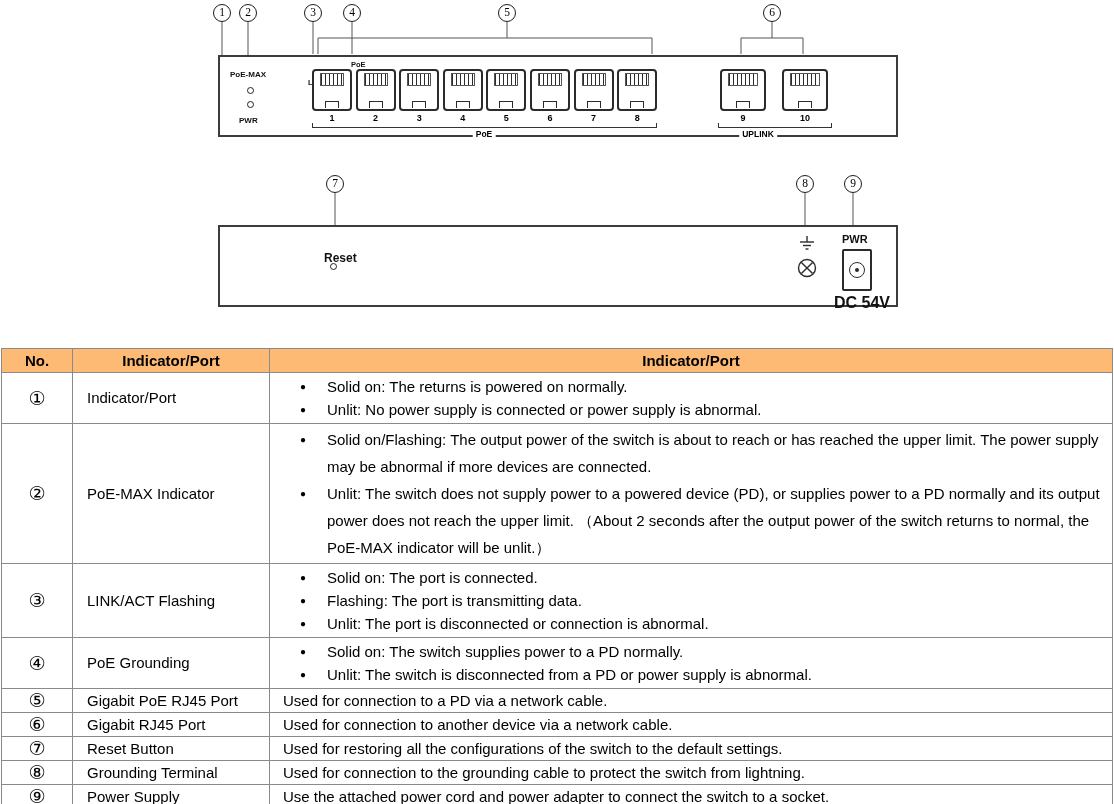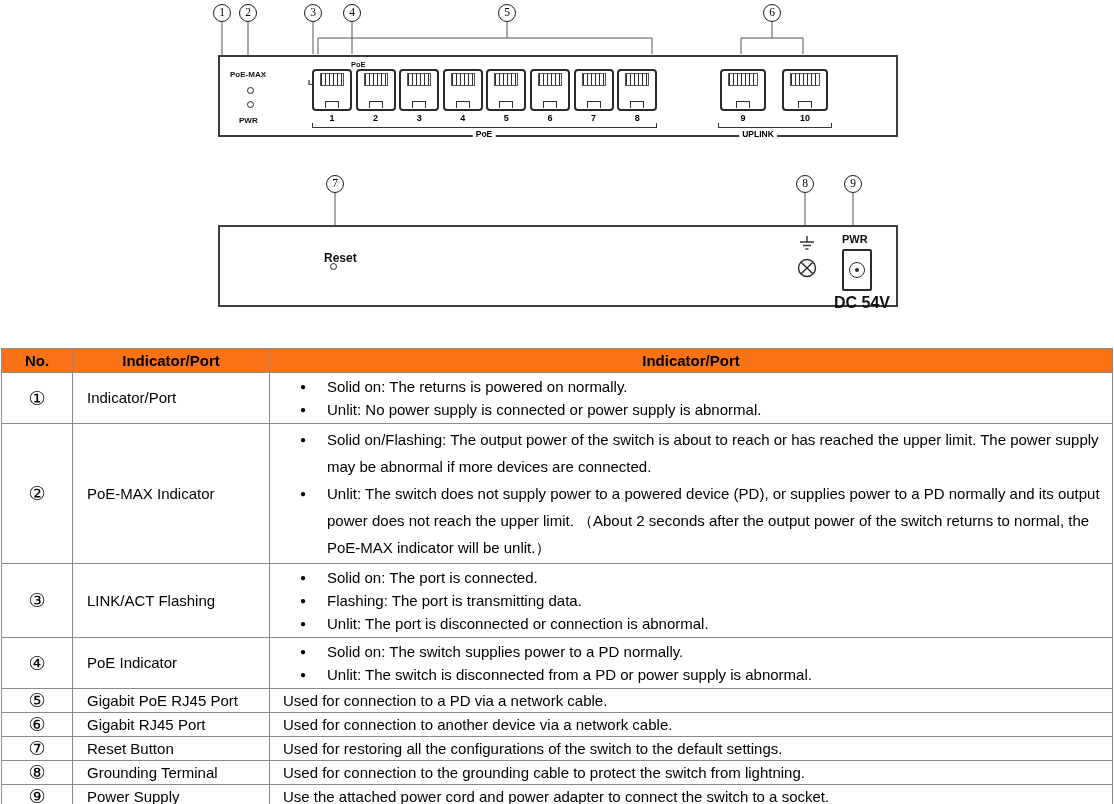--- a/index.html
+++ b/index.html
@@ -54,21 +54,21 @@
   .ground-assembly{position:absolute;left:574px;top:8px}
   .pwr-big{left:622px;top:6px;font-size:11px}
   .dc-jack{position:absolute;left:622px;top:22px;width:30px;height:42px;border:2px solid #2b2b2b;border-radius:2px;background:#fff}
   .dc-jack .ring{position:absolute;left:50%;top:50%;transform:translate(-50%,-50%);width:16px;height:16px;border:1.5px solid #2b2b2b;border-radius:50%}
   .dc-jack .pin{position:absolute;left:50%;top:50%;transform:translate(-50%,-50%);width:4px;height:4px;background:#2b2b2b;border-radius:50%}
   .dc54-lbl{left:614px;top:67px;font-size:16px}
 
   
   .legend{position:absolute;left:1px;top:348px;width:1112px;border-collapse:collapse;table-layout:fixed}
   .legend th,.legend td{border:1px solid #8a8a8a}
-  .legend thead th{background:#f97316;font-size:15px;font-weight:bold;height:24px;text-align:center;padding:2px 0}
+  .legend thead th{background:#fdba74;font-size:15px;font-weight:bold;height:24px;text-align:center;padding:2px 0}
   .col-no{width:71px}.col-name{width:197px}
   .cell-no{text-align:center;font-size:19px;vertical-align:middle;padding:1px 0;
            font-family:"DejaVu Sans",sans-serif;line-height:1.1}
   .cell-name{font-size:15px;vertical-align:middle;padding:2px 4px 2px 14px;line-height:18px}
   .cell-desc{font-size:15px;vertical-align:middle;padding:2px 10px 2px 0}
   .cell-desc.single{padding-left:13px;line-height:18px;height:24px}
   .bullet-line{display:flex;align-items:flex-start;line-height:23px;padding-left:30px}
   .bullet-line .marker{width:27px;flex:none;font-size:10px;line-height:23px}
   .bullet-line .btext{flex:1}
   tr.tall .bullet-line{line-height:27px}
@@ -260,21 +260,21 @@
               <span class="btext">Flashing: The port is transmitting data.</span>
             </div>
             <div class="bullet-line">
               <span class="marker">●</span>
               <span class="btext">Unlit: The port is disconnected or connection is abnormal.</span>
             </div>
           </td>
         </tr>
         <tr>
           <td class="cell-no">④</td>
-          <td class="cell-name">PoE Indicator</td>
+          <td class="cell-name">PoE Grounding</td>
           <td class="cell-desc">
             <div class="bullet-line">
               <span class="marker">●</span>
               <span class="btext">Solid on: The switch supplies power to a PD normally.</span>
             </div>
             <div class="bullet-line">
               <span class="marker">●</span>
               <span class="btext">Unlit: The switch is disconnected from a PD or power supply is abnormal.</span>
             </div>
           </td>

